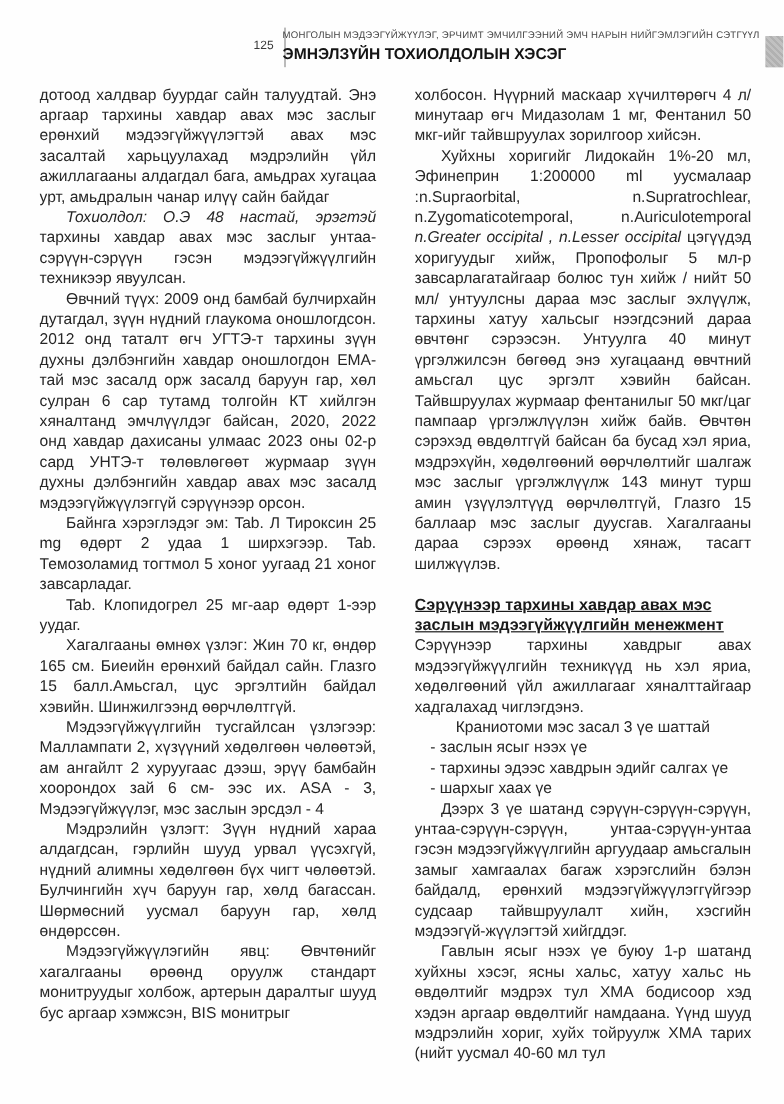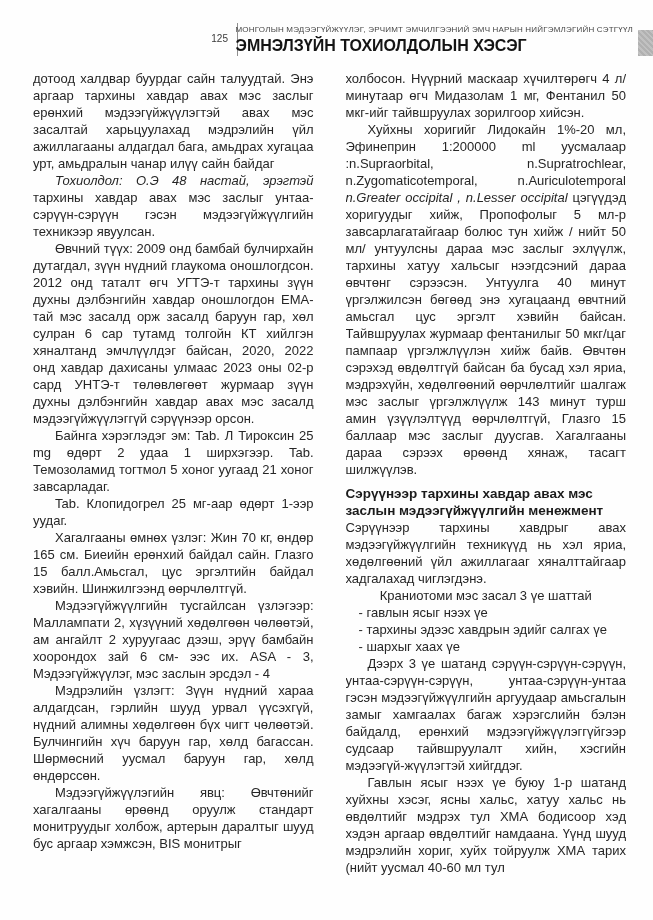--- a/index.html
+++ b/index.html
@@ -40,21 +40,21 @@
     text-align: left;
   }
   .journal-title {
     font-size: 8px;
     letter-spacing: 0.2px;
     color: #454545;
     white-space: nowrap;
   }
   .section-title {
     margin-top: 3px;
-    font-size: 16px;
+    font-size: 13px;
     font-weight: bold;
     color: #141414;
     white-space: nowrap;
   }
   .gray-mark {
     position: absolute;
     right: 0; top: 30px;
     width: 15px; height: 26px;
     background-color: #b7b7b7;
     background-image: repeating-linear-gradient(45deg, #b1b1b1 0 2px, #c1c1c1 2px 4px);
@@ -70,21 +70,21 @@
   .col { flex: 1 1 0; overflow: hidden; }
   .para {
     margin: 0;
     font-size: 13px;
     line-height: 17px;
     color: #262626;
     text-align: justify;
     text-justify: inter-word;
   }
   .para.indent { text-indent: 22px; }
-  .para.space-before { margin-top: 7px; }
+  .para.space-before { margin-top: 17px; text-decoration: underline; }
   .type-heading {
     font-weight: bold;
     font-size: 13.5px;
     text-align: left;
     color: #1b1b1b;
   }
   .type-plain { text-align: center; }
   .type-list-item { text-align: left; padding-left: 13px; }
   .run.italic { font-style: italic; }
   .run.bold { font-weight: normal; }
@@ -115,21 +115,21 @@
         <p class="para type-p indent"><span class="run normal">Мэдээгүйжүүлгийн тусгайлсан үзлэгээр: Маллампати 2, хүзүүний хөдөлгөөн чөлөөтэй, ам ангайлт 2 хуруугаас дээш, эрүү бамбайн хоорондох зай 6 см- ээс их. ASA - 3, Мэдээгүйжүүлэг, мэс заслын эрсдэл - 4</span></p>
         <p class="para type-p indent"><span class="run normal">Мэдрэлийн үзлэгт: Зүүн нүдний хараа алдагдсан, гэрлийн шууд урвал үүсэхгүй, нүдний алимны хөдөлгөөн бүх чигт чөлөөтэй. Булчингийн хүч баруун гар, хөлд багассан. Шөрмөсний уусмал баруун гар, хөлд өндөрссөн.</span></p>
         <p class="para type-p indent"><span class="run normal">Мэдээгүйжүүлэгийн явц: Өвчтөнийг хагалгааны өрөөнд оруулж стандарт монитруудыг холбож, артерын даралтыг шууд бус аргаар хэмжсэн, BIS монитрыг</span></p>
       </div>
     <div class="col">
         <p class="para type-p"><span class="run normal">холбосон. Нүүрний маскаар хүчилтөрөгч 4 л/минутаар өгч Мидазолам 1 мг, Фентанил 50 мкг-ийг тайвшруулах зорилгоор хийсэн.</span></p>
         <p class="para type-p indent"><span class="run normal">Хуйхны хоригийг Лидокайн 1%-20 мл, Эфинеприн 1:200000 ml уусмалаар :n.Supraorbital, n.Supratrochlear, n.Zygomaticotemporal, n.Auriculotemporal </span><span class="run italic">n.Greater occipital , n.Lesser occipital</span><span class="run normal"> цэгүүдэд хоригуудыг хийж, Пропофолыг 5 мл-р завсарлагатайгаар болюс тун хийж / нийт 50 мл/ унтуулсны дараа мэс заслыг эхлүүлж, тархины хатуу хальсыг нээгдсэний дараа өвчтөнг сэрээсэн. Унтуулга 40 минут үргэлжилсэн бөгөөд энэ хугацаанд өвчтний амьсгал цус эргэлт хэвийн байсан. Тайвшруулах журмаар фентанилыг 50 мкг/цаг пампаар үргэлжлүүлэн хийж байв. Өвчтөн сэрэхэд өвдөлтгүй байсан ба бусад хэл яриа, мэдрэхүйн, хөдөлгөөний өөрчлөлтийг шалгаж мэс заслыг үргэлжлүүлж 143 минут турш амин үзүүлэлтүүд өөрчлөлтгүй, Глазго 15 баллаар мэс заслыг дуусгав. Хагалгааны дараа сэрээх өрөөнд хянаж, тасагт шилжүүлэв.</span></p>
         <p class="para type-heading space-before"><span class="run normal">Сэрүүнээр тархины хавдар авах мэс заслын мэдээгүйжүүлгийн менежмент</span></p>
         <p class="para type-p"><span class="run normal">Сэрүүнээр тархины хавдрыг авах мэдээгүйжүүлгийн техникүүд нь хэл яриа, хөдөлгөөний үйл ажиллагааг хяналттайгаар хадгалахад чиглэгдэнэ.</span></p>
         <p class="para type-plain"><span class="run normal">Краниотоми мэс засал 3 үе шаттай</span></p>
-        <p class="para type-list-item"><span class="run normal">- гавлын ясыг нээх үе</span></p>
+        <p class="para type-list-item"><span class="run normal">- заслын ясыг нээх үе</span></p>
         <p class="para type-list-item"><span class="run normal">- тархины эдээс хавдрын эдийг салгах үе</span></p>
         <p class="para type-list-item"><span class="run normal">- шархыг хаах үе</span></p>
         <p class="para type-p indent"><span class="run normal">Дээрх 3 үе шатанд сэрүүн-сэрүүн-сэрүүн, унтаа-сэрүүн-сэрүүн, унтаа-сэрүүн-унтаа гэсэн мэдээгүйжүүлгийн аргуудаар амьсгалын замыг хамгаалах багаж хэрэгслийн бэлэн байдалд, ерөнхий мэдээгүйжүүлэггүйгээр судсаар тайвшруулалт хийн, хэсгийн мэдээгүй-жүүлэгтэй хийгддэг.</span></p>
         <p class="para type-p indent"><span class="run bold">Гавлын ясыг нээх үе буюу 1-р шатанд </span><span class="run normal">хуйхны хэсэг, ясны хальс, хатуу хальс нь өвдөлтийг мэдрэх тул ХМА бодисоор хэд хэдэн аргаар өвдөлтийг намдаана. Үүнд шууд мэдрэлийн хориг, хуйх тойруулж ХМА тарих (нийт уусмал 40-60 мл тул</span></p>
       </div>
   </div>
 
 </div>
 
 </body></html>

